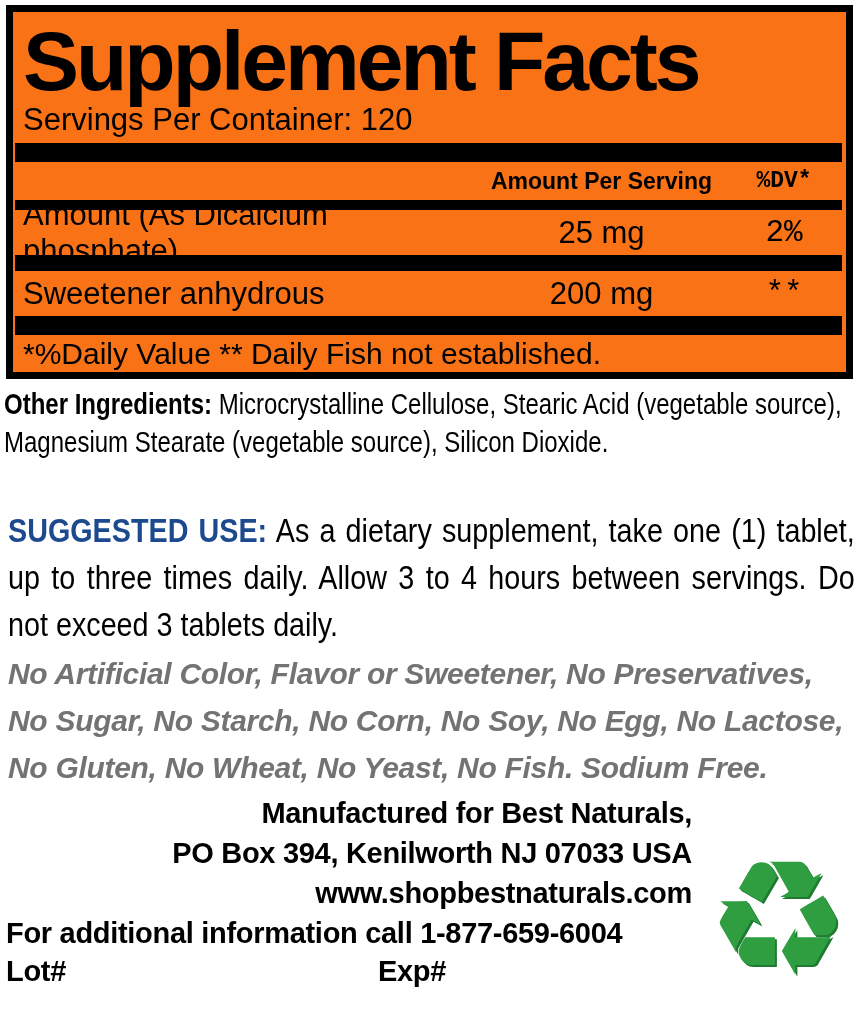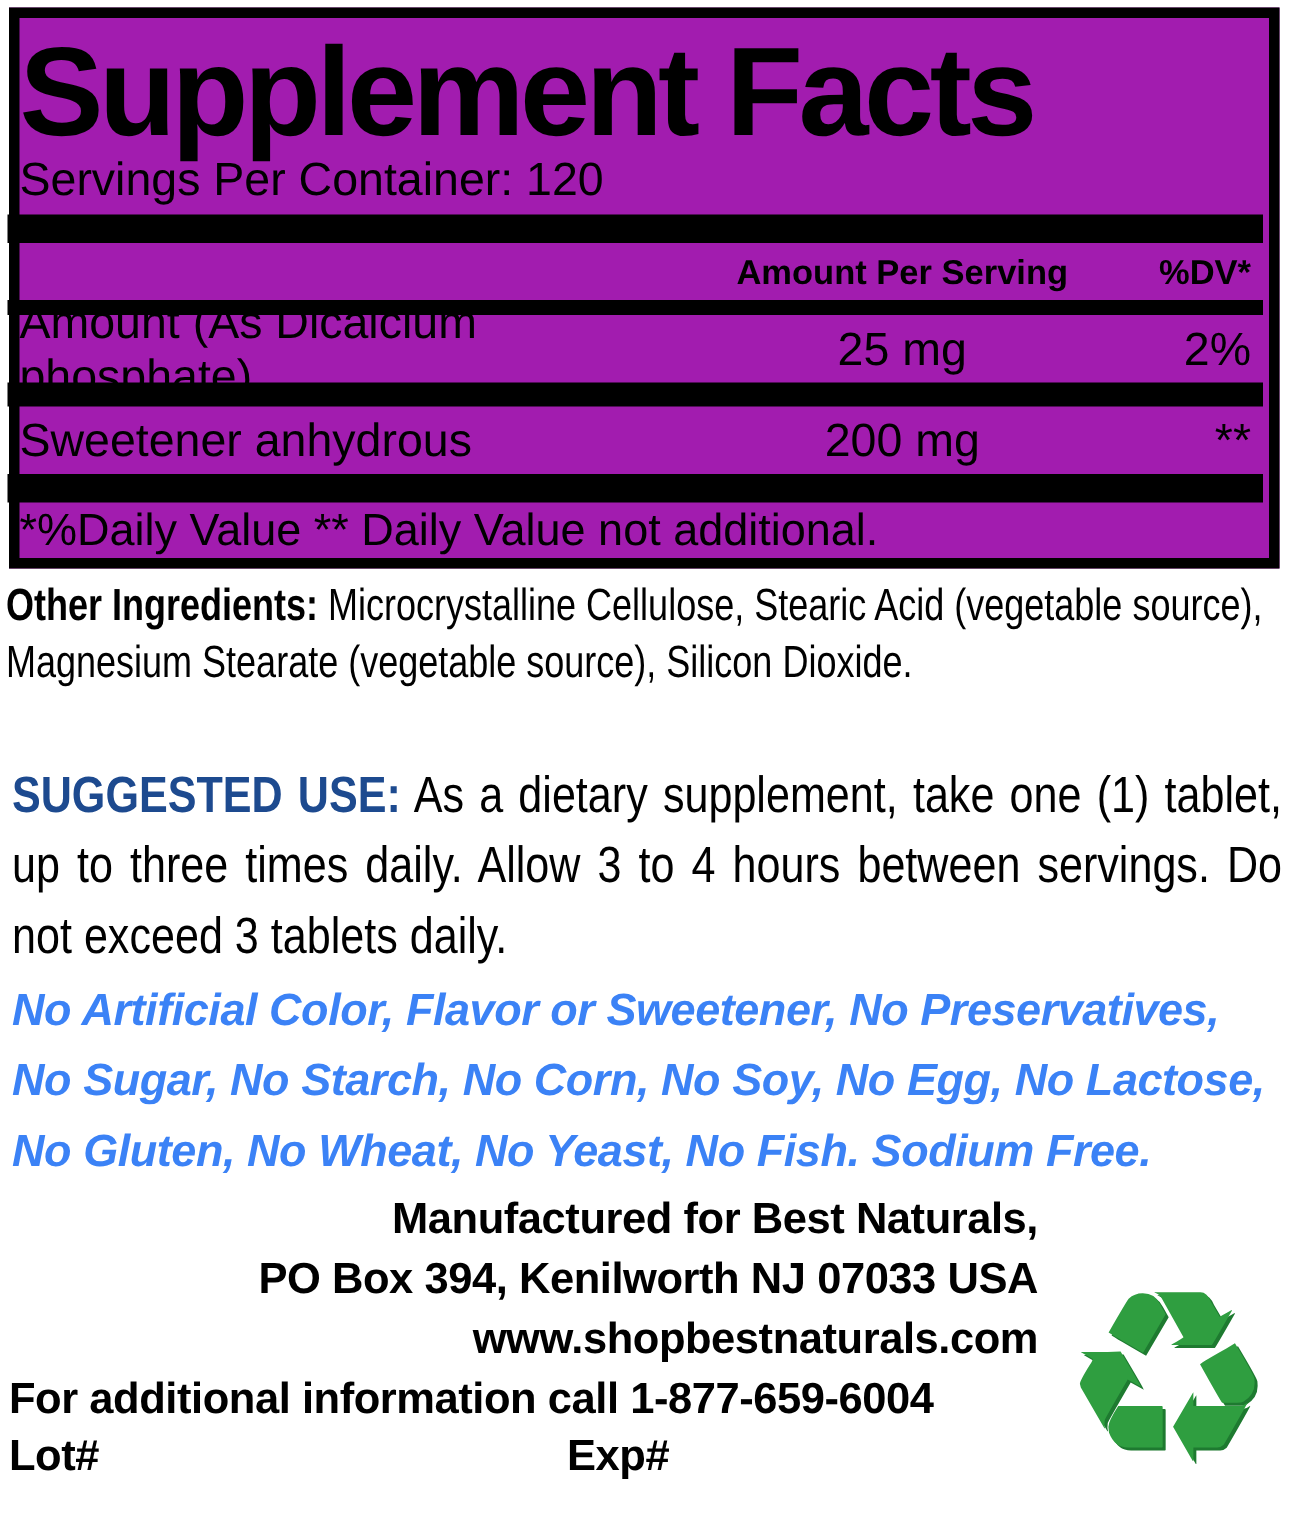--- a/index.html
+++ b/index.html
@@ -8,42 +8,42 @@
     font-family:"Liberation Sans", sans-serif;
     color:#000;
     overflow:hidden;
   }
   .page { position:relative; width:860px; height:1024px; }
 
   
   .facts-box {
     margin:5px 7px 0 6px;
     border:7px solid #000;
-    padding:2px 12px 0 0;
-    background:#a21caf;
+    padding:2px 12px 0 10px;
+    background:#f97316;
   }
   .sf-title {
     font-weight:bold;
     font-size:84px;
     letter-spacing:-3px;
     line-height:0.98;
     white-space:nowrap;
     padding-top:6px;
   }
   .serving-line { font-size:31px; line-height:36px; }
   .bar { background:#000; margin:0 -8px; }
   .bar-a { height:19px; margin-top:5px; }
   .bar-b { height:10px; }
   .bar-c { height:16px; }
   .bar-d { height:19px; }
   .hdr-row, .data-row { display:flex; align-items:center; }
   .hdr-row { height:38px; font-weight:bold; font-size:23px; }
   .hdr-spacer { flex:1; }
   .col-amount { width:265px; text-align:center; }
-  .col-dv { width:100px; text-align:right; }
+  .col-dv { width:100px; text-align:center;font-family:Liberation Mono, monospace; }
   .data-row { height:45px; font-size:31px; }
   .row-name { flex:1; }
   .footnote { font-size:30px; height:37px; display:flex; align-items:center; }
 
   
   .other {
     margin:6px 0 0 4px;
     width:1060px;
     transform:scaleX(0.80);
     transform-origin:0 0;
@@ -65,21 +65,21 @@
   .suggested .lbl { font-weight:bold; color:#1d4a8f; }
 
   
   .claims {
     margin:2px 0 0 8px;
     font-weight:bold;
     font-style:italic;
     font-size:30px;
     letter-spacing:-0.3px;
     line-height:47px;
-    color:#3b82f6;
+    color:#737373;
     white-space:nowrap;
   }
 
   
   .footer { margin-top:2px; font-weight:bold; font-size:29px; letter-spacing:-0.3px; }
   .footer-center { width:692px; text-align:right; line-height:40px; }
   .phone-line { margin-left:6px; line-height:40px; }
   .lot-row { display:flex; margin-left:6px; line-height:36px; }
   .lot { width:372px; }
 
@@ -123,21 +123,21 @@
     <div class="bar bar-c"></div>
 
     <div class="data-row">
       <div class="row-name">Sweetener anhydrous</div>
       <div class="col-amount">200 mg</div>
       <div class="col-dv">**</div>
     </div>
 
     <div class="bar bar-d"></div>
 
-    <div class="footnote">*%Daily Value ** Daily Value not additional.</div>
+    <div class="footnote">*%Daily Value ** Daily Fish not established.</div>
   </div>
 
   <div class="other">
     <span class="lbl">Other Ingredients:</span>
     <span>Microcrystalline Cellulose, Stearic Acid (vegetable source), Magnesium Stearate (vegetable source), Silicon Dioxide.</span>
   </div>
 
   <div class="suggested">
     <span class="lbl">SUGGESTED USE:</span>
     <span>As a dietary supplement, take one (1) tablet, up to three times daily. Allow 3 to 4 hours between servings. Do not exceed 3 tablets daily.</span>

